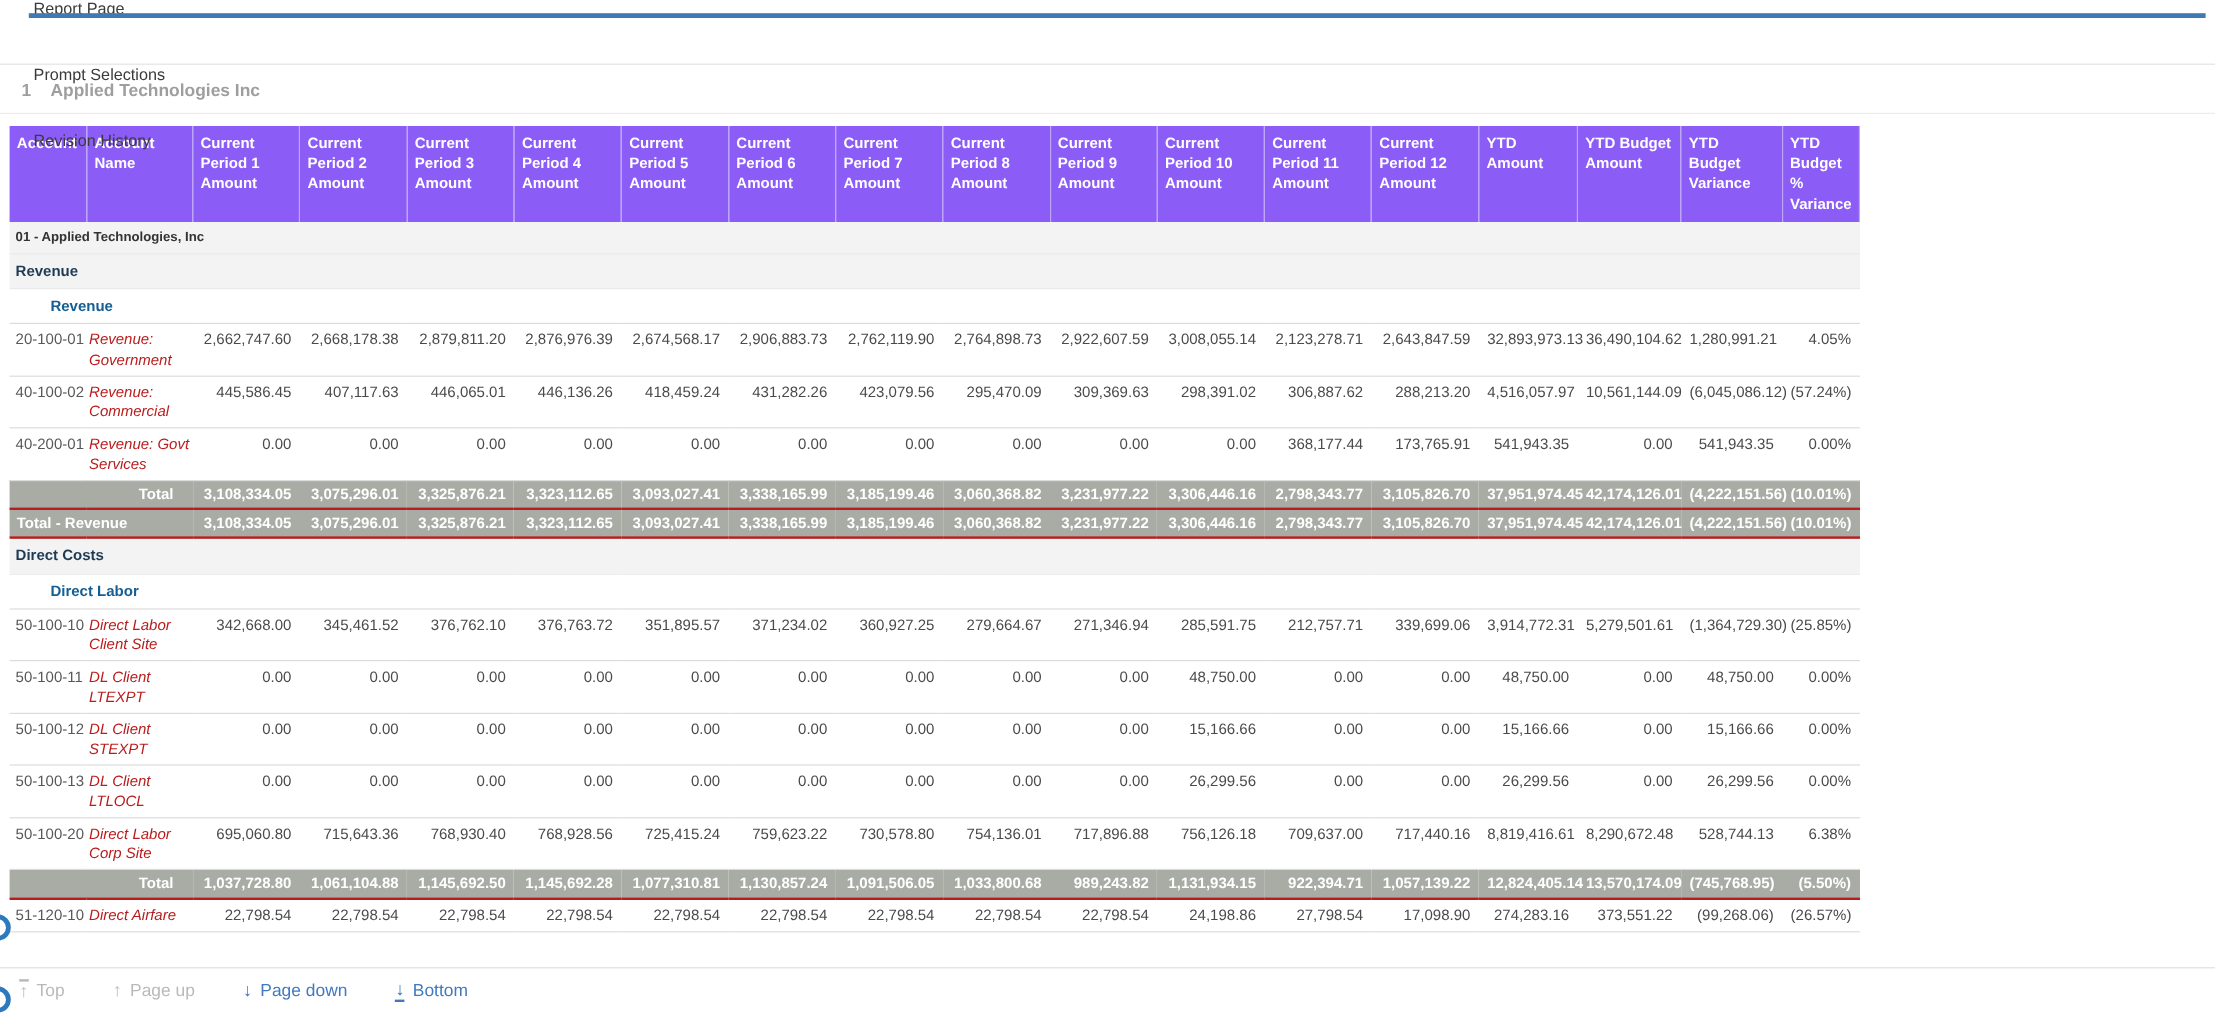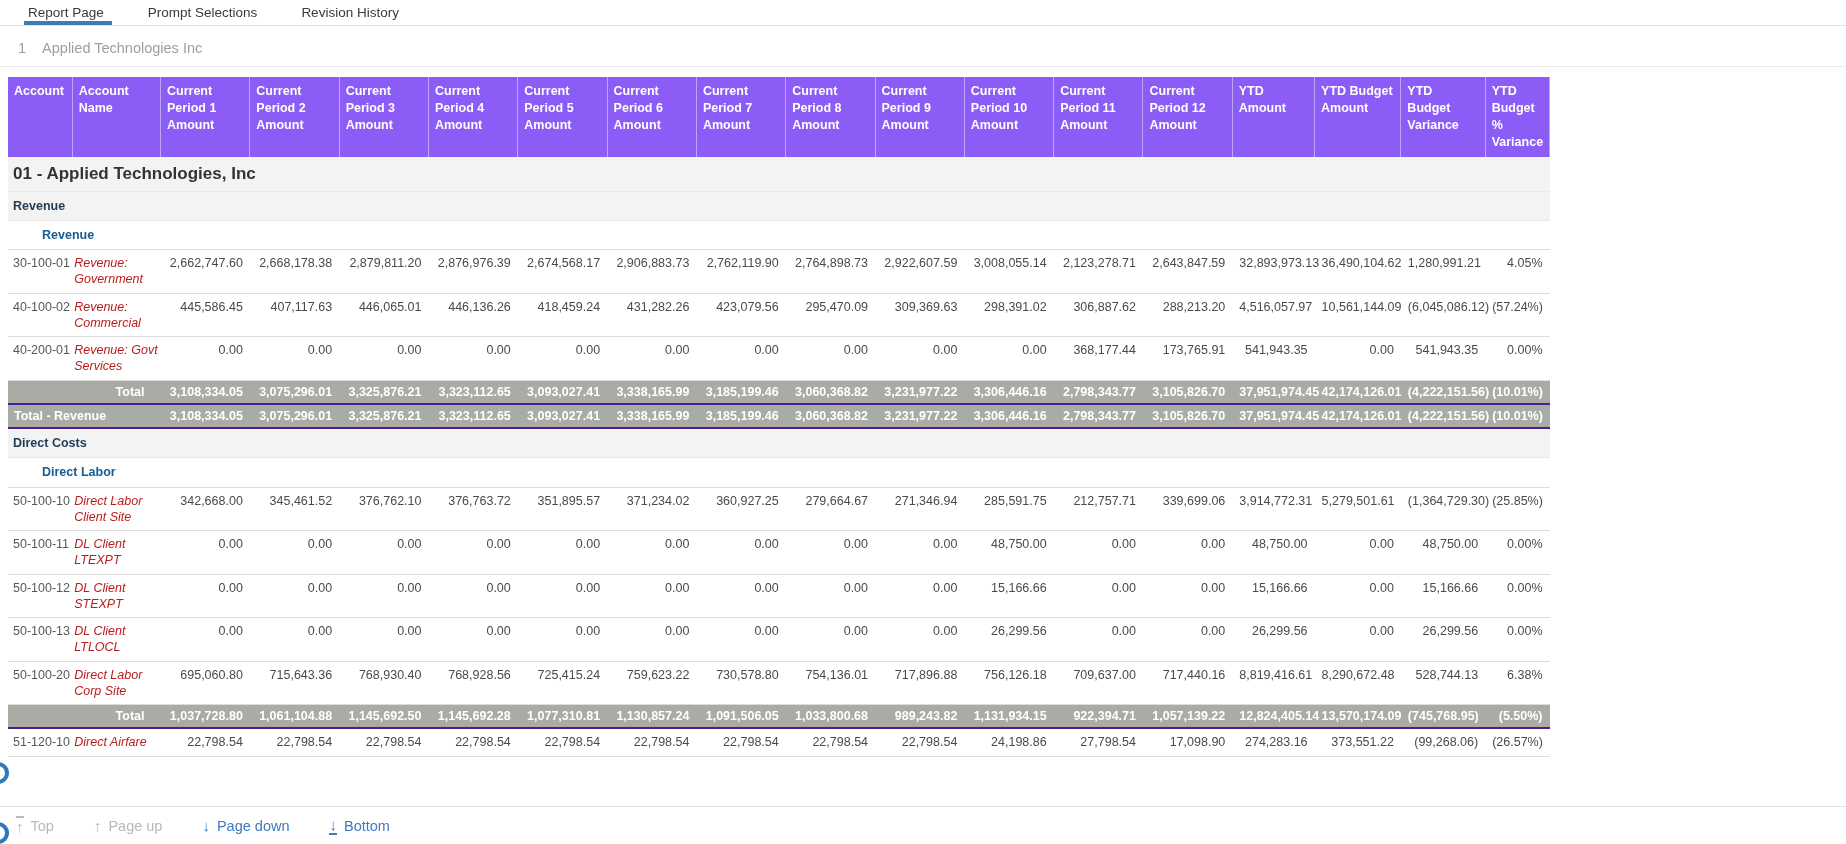--- a/index.html
+++ b/index.html
@@ -3,51 +3,51 @@
 <meta charset="utf-8">
 <style>
   * { box-sizing: border-box; }
   html,body { margin:0; padding:0; }
   body {
     width:1846px; height:844px; overflow:hidden; position:relative;
     background:#ffffff; font-family:"Liberation Sans", sans-serif; color:#444;
   }
   
   .tabbar { display:flex; align-items:stretch; gap:40px; padding:0 14px 0 26px;
-            height:26px; border-bottom:1px solid #e4e4e4; background:#fff; }
+            height:54px; border-bottom:1px solid #e4e4e4; background:#fff;flex-direction:column; }
   .tab { font-size:13.5px; color:#3a3a3a; display:flex; align-items:center;
          position:relative; cursor:pointer; padding:0 2px; }
   .tab.active::after { content:""; position:absolute; left:-2px; right:-6px; bottom:0;
          height:4px; background:#3d7ab8; }
   
   .title { color:#1d71b5; font-size:31px; font-weight:400; margin:16px 0 0 16px; letter-spacing:0.2px; }
-  .subtitle { color:#9e9e9e; font-size:14.5px; font-weight:400; margin:14px 0 10px 18px; }
+  .subtitle { color:#9e9e9e; font-size:14.5px; font-weight:700; margin:14px 0 10px 18px; }
   .subtitle .orgnum { margin-right:16px; }
   .page-divider { border-top:1px solid #ececec; }
   
   table { border-collapse:collapse; table-layout:fixed; margin:10px 0 0 8px;
           width:1542px; font-size:12.5px; }
   thead th { background:#8b5cf6; color:#fff; font-weight:700; text-align:left;
           vertical-align:top; padding:6px 6px; border-right:1px solid rgba(255,255,255,.45);
           line-height:1.35; }
   thead tr { height:70px; }
   td { line-height:1.3; }
   td.num { text-align:right; padding:5px 7px; color:#4a4a4a; }
   tr.row-data td { border-bottom:1px solid #dcdcdc; vertical-align:top; }
   td.acct { color:#585858; padding:5px 2px 5px 5px; }
   td.name { color:#b91c1c; padding:5px 2px;font-style:italic; }
   tr.row-group td { background:#f3f3f3; font-weight:700; color:#333;
-          padding:6px 5px; border-bottom:1px solid #e9e9e9; font-size:17px; }
+          padding:6px 5px; border-bottom:1px solid #e9e9e9; font-size:11px; }
   tr.row-section td { background:#f3f3f3; font-weight:700; color:#1f3b54;
           padding:6px 5px; border-bottom:1px solid #e9e9e9; }
   tr.row-subsection td { background:#fff; font-weight:700; color:#155e93;
           padding:6px 5px 6px 34px; border-bottom:1px solid #dcdcdc; }
   tr.row-subtotal td, tr.row-grandtotal td {
           background:#a9aca4; color:#fff; font-weight:700;
-          border-bottom:2px solid #4c1d95; padding-top:3px; padding-bottom:3px; }
+          border-bottom:2px solid #b91c1c; padding-top:3px; padding-bottom:3px; }
   td.tl-right { text-align:right; padding-right:16px; }
   td.tl-left { text-align:left; padding-left:6px; }
   
   .pager-divider { position:absolute; left:0; right:0; top:806px; border-top:1px solid #e0e0e0; }
   .pager { position:absolute; top:816px; left:16px; display:flex; gap:40px; font-size:14.5px; }
   .pager-item { display:flex; align-items:center; gap:7px; color:#4178be; cursor:pointer; }
   .pager-item.disabled { color:#b9b9b9; cursor:default; }
   .nav-icon { display:inline-block; font-size:15px; line-height:1; padding:1px 0; }
   .nav-icon.bar-top { border-top:2px solid currentColor; }
   .nav-icon.bar-bottom { border-bottom:2px solid currentColor; }
@@ -118,21 +118,21 @@
         <tr class="row-group">
           <td colspan="18">01  - Applied Technologies, Inc</td>
         </tr>
         <tr class="row-section">
           <td colspan="18">Revenue</td>
         </tr>
         <tr class="row-subsection">
           <td colspan="18">Revenue</td>
         </tr>
         <tr class="row-data">
-          <td class="acct">30-100-01</td>
+          <td class="acct">20-100-01</td>
           <td class="name">Revenue: Government</td>
           <td class="num">2,662,747.60</td>
           <td class="num">2,668,178.38</td>
           <td class="num">2,879,811.20</td>
           <td class="num">2,876,976.39</td>
           <td class="num">2,674,568.17</td>
           <td class="num">2,906,883.73</td>
           <td class="num">2,762,119.90</td>
           <td class="num">2,764,898.73</td>
           <td class="num">2,922,607.59</td>

